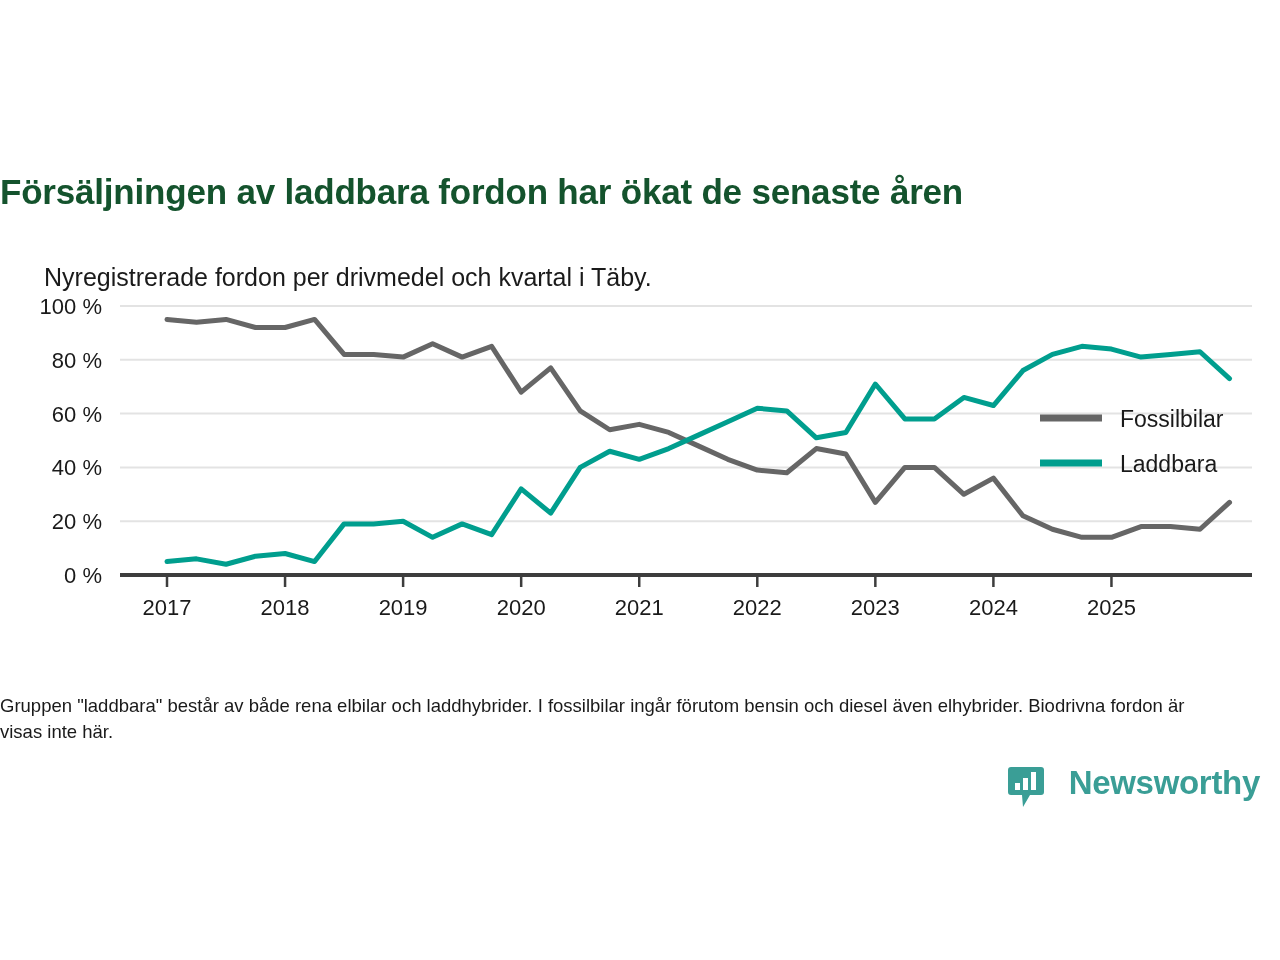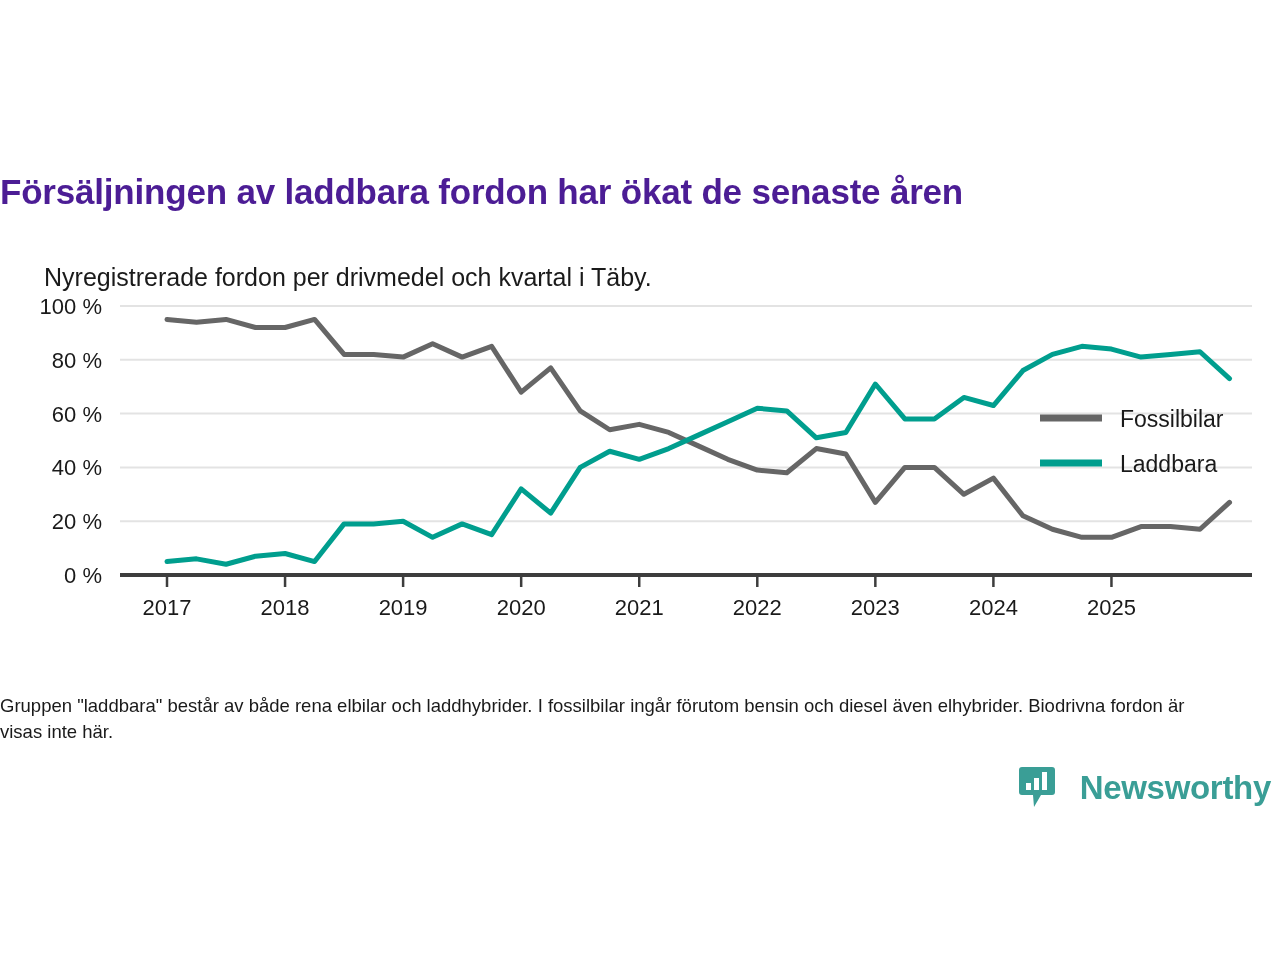--- a/index.html
+++ b/index.html
@@ -20,21 +20,21 @@
     height: 960px;
   }
   .title {
     position: absolute;
     left: 0px;
     top: 148px;
     width: 1240px;
     font-size: 35px;
     font-weight: bold;
     letter-spacing: -0.2px;
-    color: #4c1d95;
+    color: #14532d;
     line-height: 42px;
   }
   .subtitle {
     position: absolute;
     left: 0px;
     top: 236px;
     width: 1240px;
     font-size: 25px;
     font-weight: normal;
     color: #1a1a1a;
@@ -55,24 +55,23 @@
     position: absolute;
     left: 0px;
     top: 674px;
     width: 1215px;
     font-size: 18.5px;
     line-height: 26px;
     color: #1a1a1a;
   }
   .logo {
     position: absolute;
-    right: 9px;
+    right: 20px;
     top: 766px;
     display: flex;
-    align-items: center;
     gap: 23px;
   }
   .logo-mark {
     width: 38px;
     height: 44px;
     display: block;
   }
   .logo-text {
     font-size: 33px;
     font-weight: bold;

